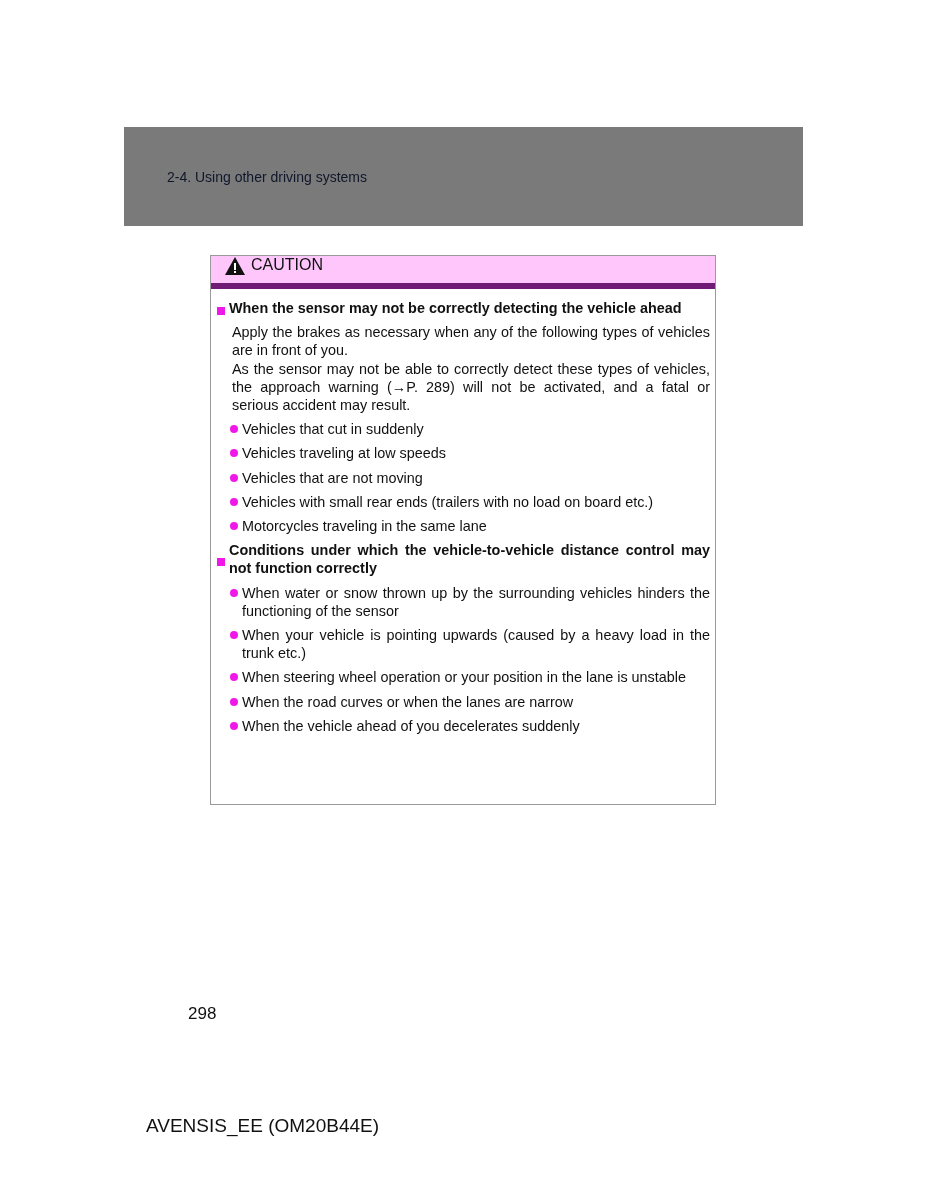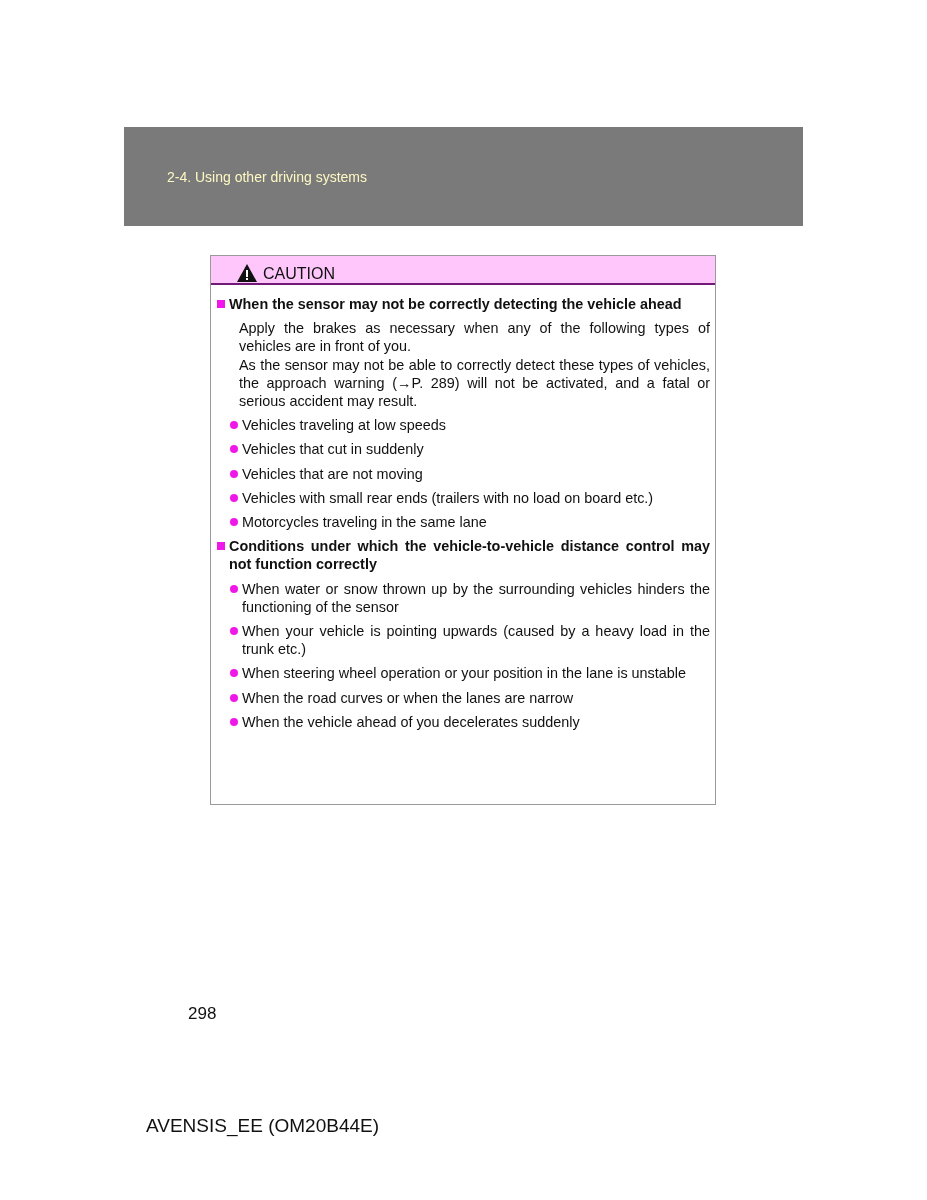--- a/index.html
+++ b/index.html
@@ -1,26 +1,26 @@
 <!DOCTYPE html>
 <html><head>
 <meta charset="utf-8">
 <style>
   html, body { margin:0; padding:0; }
   body { width:927px; height:1200px; background:#ffffff; position:relative; font-family:"Liberation Sans", sans-serif; color:#111; overflow:hidden; }
   .header-band { position:absolute; left:124px; top:127px; width:679px; height:99px; background:#7a7a7a; }
-  .header-band .section { position:absolute; left:43px; top:42px; color:#fef9c3; font-size:14px; }
+  .header-band .section { position:absolute; left:43px; top:42px; color:#0f172a; font-size:14px; }
   .caution-box { position:absolute; left:210px; top:255px; width:506px; height:550px; border:1px solid #9a9a9a; box-sizing:border-box; }
-  .caution-head { height:27px; background:#ffc6fb; border-bottom:2px solid #701a75; display:flex; align-items:flex-end; padding-left:25px; }
+  .caution-head { height:27px; background:#ffc6fb; border-bottom:6px solid #701a75; display:flex; align-items:flex-start; padding-left:13px; }
   .caution-head svg { width:22px; height:20px; margin-right:5px; }
   .caution-head span { font-size:16px; color:#111; }
   .content { padding:10px 5px 0 5px; font-size:14.4px; line-height:18.2px; }
-  .sec-title { font-weight:bold; display:flex; margin-bottom:6px; text-align:justify; }
+  .sec-title { font-weight:bold; display:flex; margin-bottom:6px; text-align:justify;align-items:center; }
   .sq { width:8px; height:8px; background:#ef18e8; flex:0 0 8px; margin:5px 4px 0 1px; }
-  .para { margin-left:23px; text-align:justify; margin-bottom:6px; }
+  .para { margin-left:16px; text-align:justify; margin-bottom:6px; }
   .bullet { display:flex; margin-left:14px; margin-bottom:6px; text-align:justify; }
   .dot { width:8px; height:8px; border-radius:50%; background:#ef18e8; flex:0 0 8px; margin:5px 4px 0 0; }
   .bullet .txt { flex:1; }
   .page-num { position:absolute; left:188px; top:1004px; font-size:17px; }
   .footer { position:absolute; left:146px; top:1115px; font-size:19px; }
 </style>
 </head>
 <body>
 
 <div class="header-band">
@@ -38,25 +38,25 @@
   </div>
   <div class="content">
     <div class="sec-title">
       <span class="sq"></span>
       <span>When the sensor may not be correctly detecting the vehicle ahead</span>
     </div>
     <div class="para" style="margin-bottom:0">Apply the brakes as necessary when any of the following types of vehicles are in front of you.</div>
     <div class="para">As the sensor may not be able to correctly detect these types of vehicles, the approach warning (→P. 289) will not be activated, and a fatal or serious accident may result.</div>
     <div class="bullet">
         <span class="dot"></span>
-        <span class="txt">Vehicles traveling at low speeds</span>
+        <span class="txt">Vehicles that cut in suddenly</span>
       </div>
     <div class="bullet">
         <span class="dot"></span>
-        <span class="txt">Vehicles that cut in suddenly</span>
+        <span class="txt">Vehicles traveling at low speeds</span>
       </div>
     <div class="bullet">
         <span class="dot"></span>
         <span class="txt">Vehicles that are not moving</span>
       </div>
     <div class="bullet">
         <span class="dot"></span>
         <span class="txt">Vehicles with small rear ends (trailers with no load on board etc.)</span>
       </div>
     <div class="bullet">

